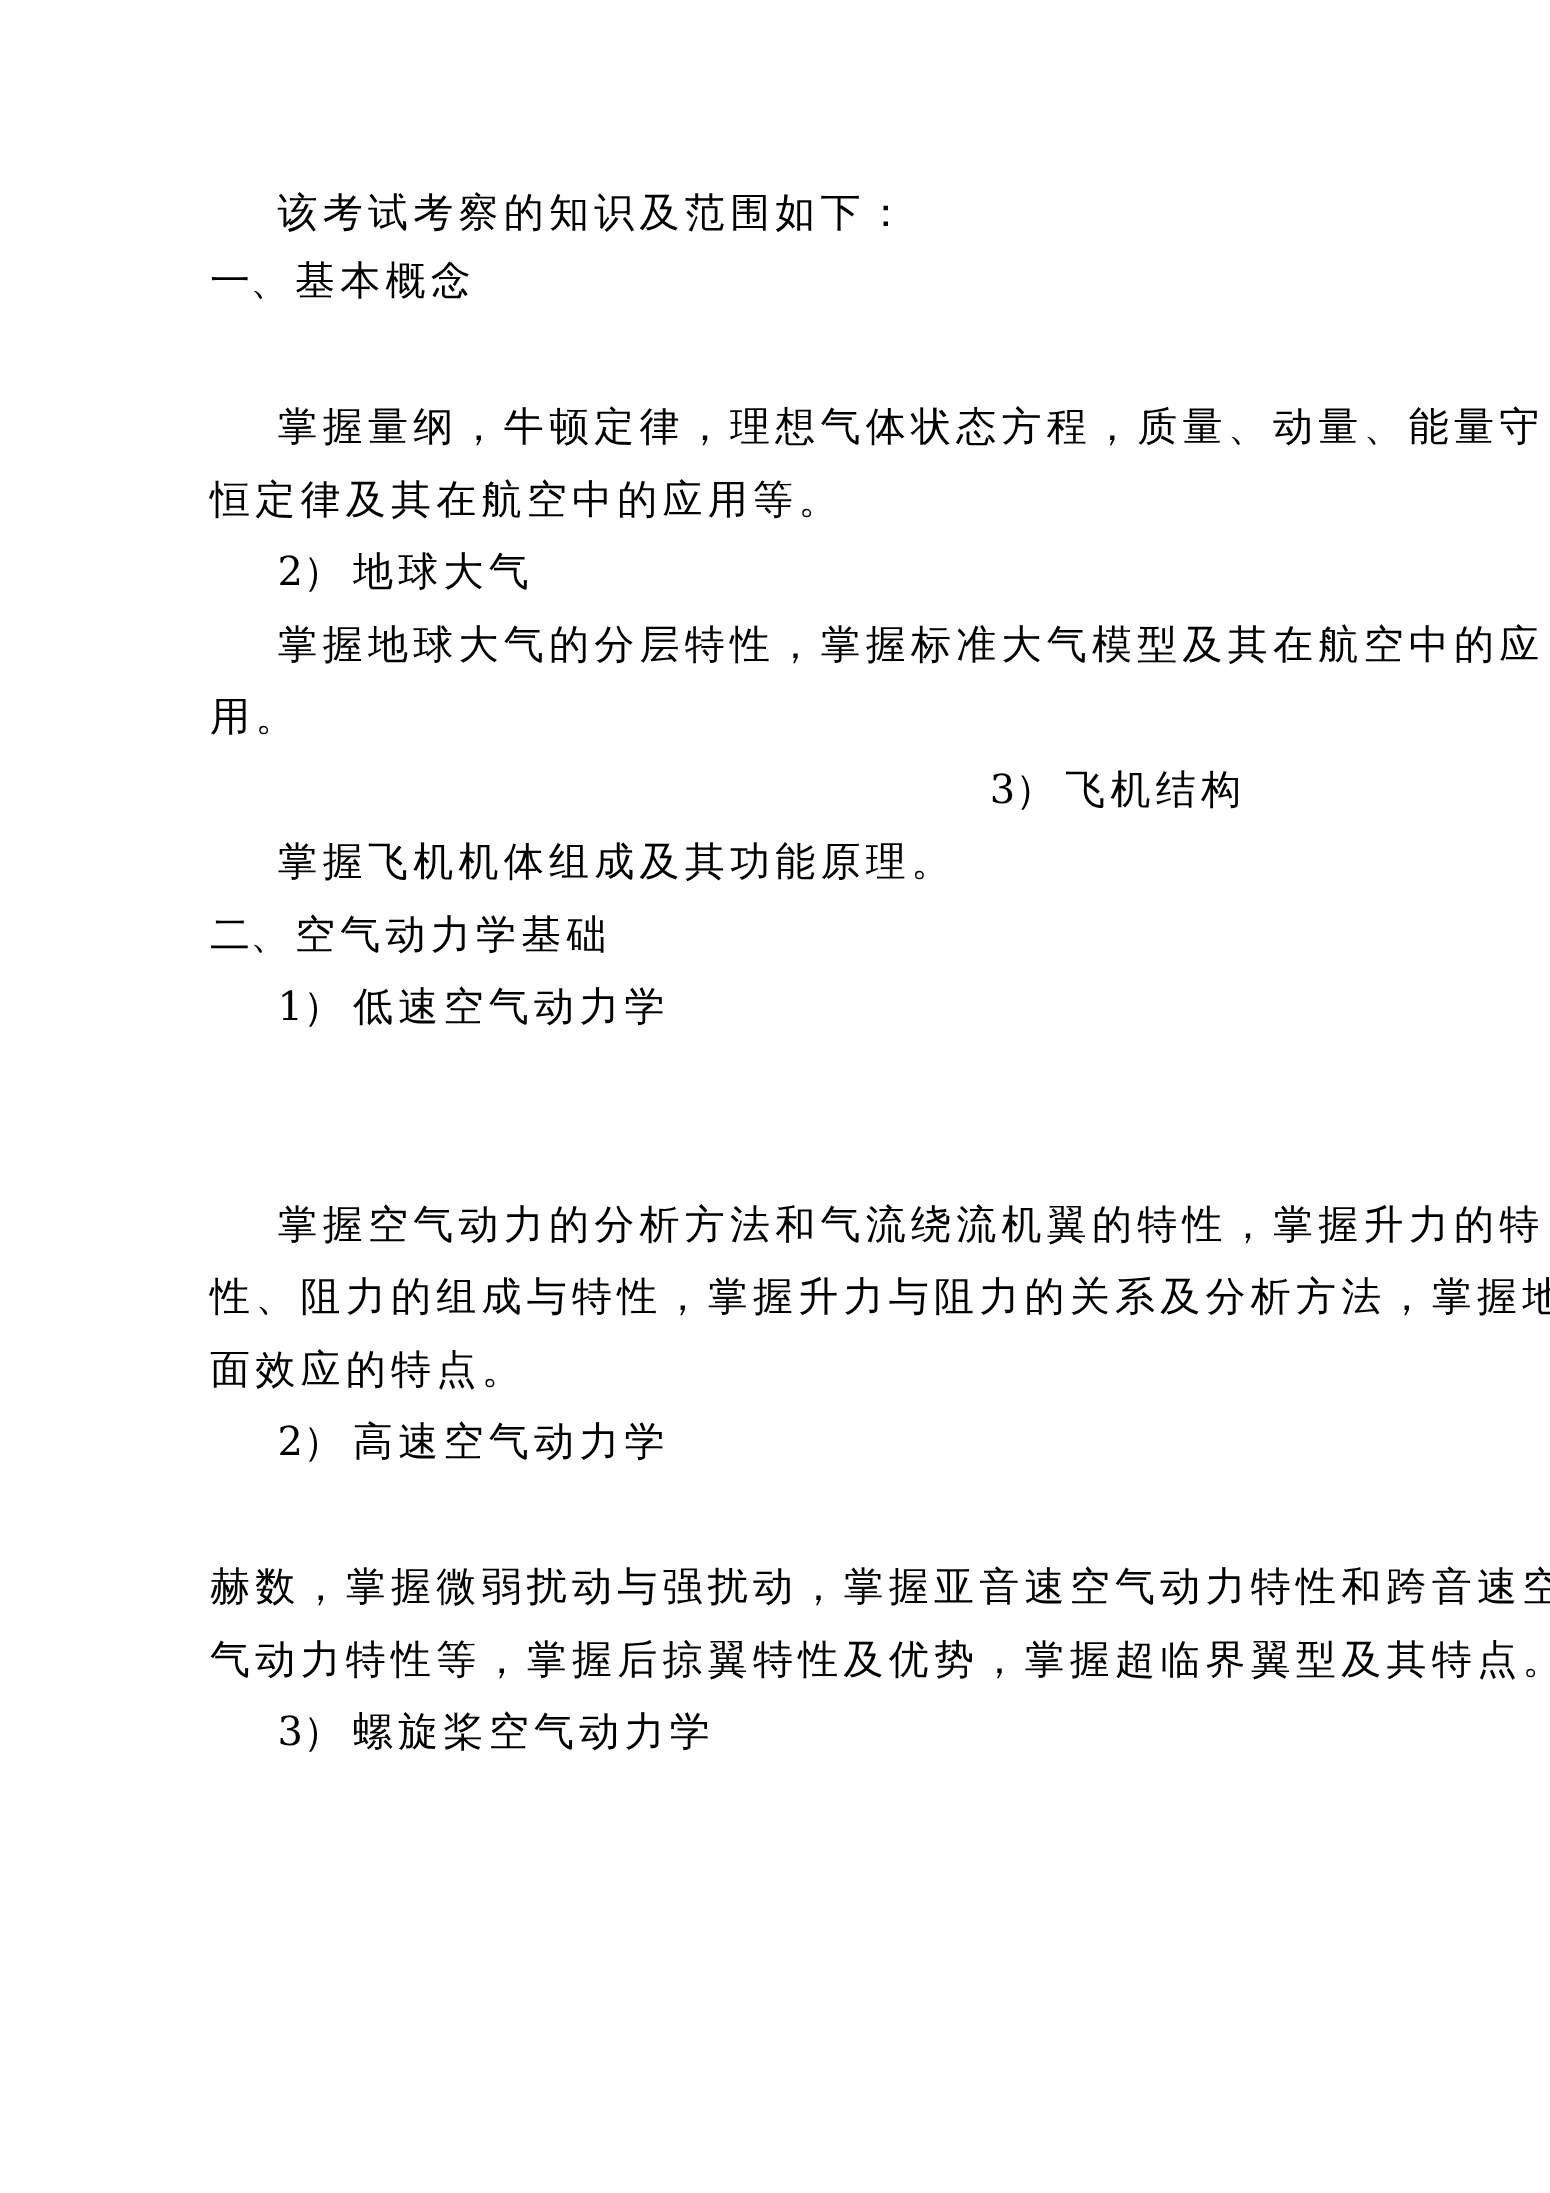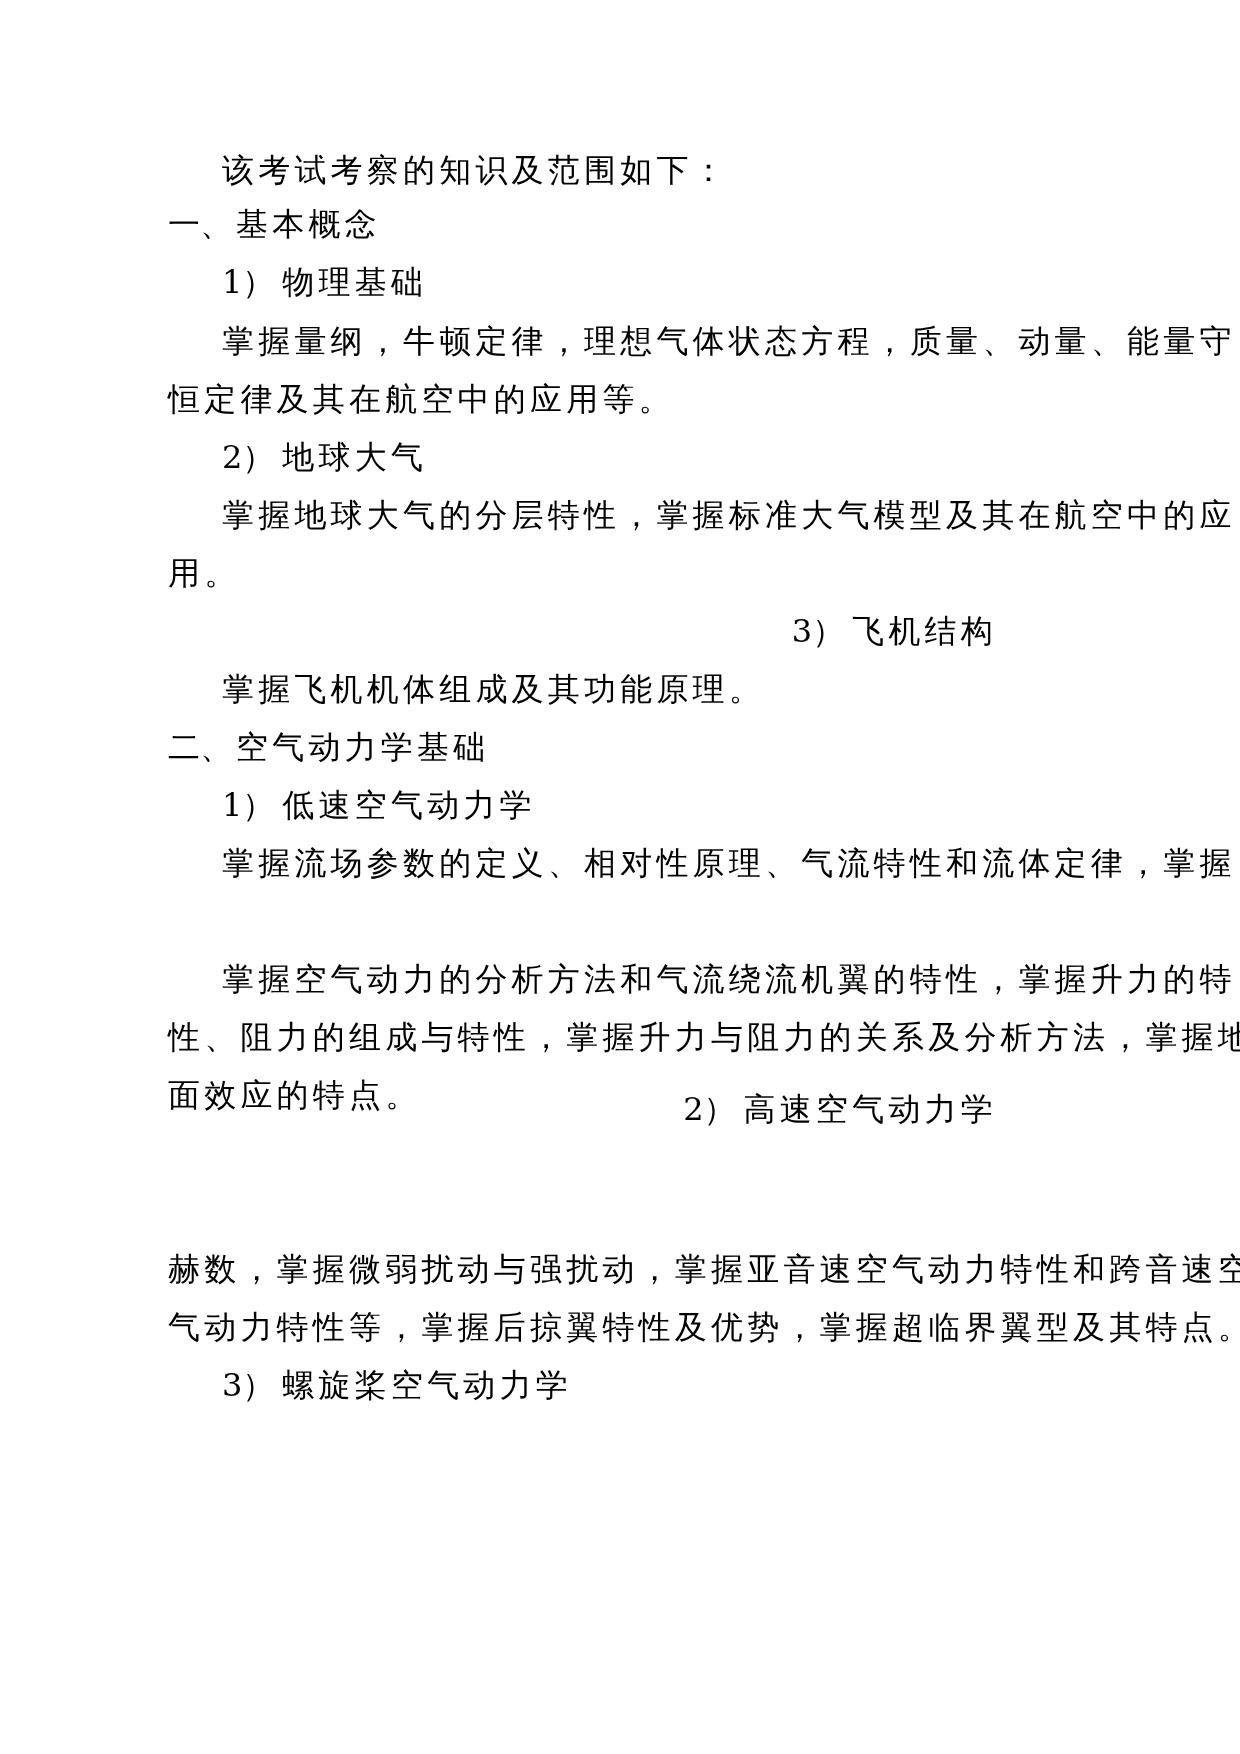--- a/index.html
+++ b/index.html
@@ -50,40 +50,37 @@
     .l8  { top: 557px; }
     .l9  { top: 615px; text-align: right; }
     .l10 { top: 673px; }
     .l11 { top: 731px; }
     .l12 { top: 789px; }
     .l13 { top: 847px; }
     .l14 { top: 905px; }
     .l15 { top: 963px; }
     .l16 { top: 1021px; }
     .l17 { top: 1079px; }
-    .l18 { top: 1093px; text-align: right; }
+    .l18 { top: 1137px; }
     .l19 { top: 1195px; }
     .l20 { top: 1253px; }
     .l21 { top: 1311px; }
     .l22 { top: 1369px; }
   </style>
 </head>
 <body>
 
 <div class="page">
 
   <div class="line indent l1">该考试考察的知识及范围如下：</div>
 
   <div class="line l2">
     <span class="heading-num">一、</span><span>基本概念</span>
   </div>
 
-  <div class="line indent l3">
-    <span class="sub-num">1）</span><span>物理基础</span>
-  </div>
   <div class="line indent justify l4" style="width:718px;">掌握量纲，牛顿定律，理想气体状态方程，质量、动量、能量守</div>
   <div class="line l5">恒定律及其在航空中的应用等。</div>
 
   <div class="line indent l6">
     <span class="sub-num">2）</span><span>地球大气</span>
   </div>
   <div class="line indent justify l7" style="width:718px;">掌握地球大气的分层特性，掌握标准大气模型及其在航空中的应</div>
   <div class="line l8">用。</div>
 
   <div class="line indent l9">
@@ -91,21 +88,20 @@
   </div>
   <div class="line indent l10">掌握飞机机体组成及其功能原理。</div>
 
   <div class="line l11">
     <span class="heading-num">二、</span><span>空气动力学基础</span>
   </div>
 
   <div class="line indent l12">
     <span class="sub-num">1）</span><span>低速空气动力学</span>
   </div>
-  <div class="line indent justify l13" style="width:718px;">掌握流场参数的定义、相对性原理、气流特性和流体定律，掌握</div>
 
   <div class="line indent justify l15" style="width:718px;">掌握空气动力的分析方法和气流绕流机翼的特性，掌握升力的特</div>
   <div class="line justify l16">性、阻力的组成与特性，掌握升力与阻力的关系及分析方法，掌握地</div>
   <div class="line l17">面效应的特点。</div>
 
   <div class="line indent l18">
     <span class="sub-num">2）</span><span>高速空气动力学</span>
   </div>
   <div class="line justify l21">气动力特性等，掌握后掠翼特性及优势，掌握超临界翼型及其特点。</div>
   <div class="line justify l20">赫数，掌握微弱扰动与强扰动，掌握亚音速空气动力特性和跨音速空</div>

